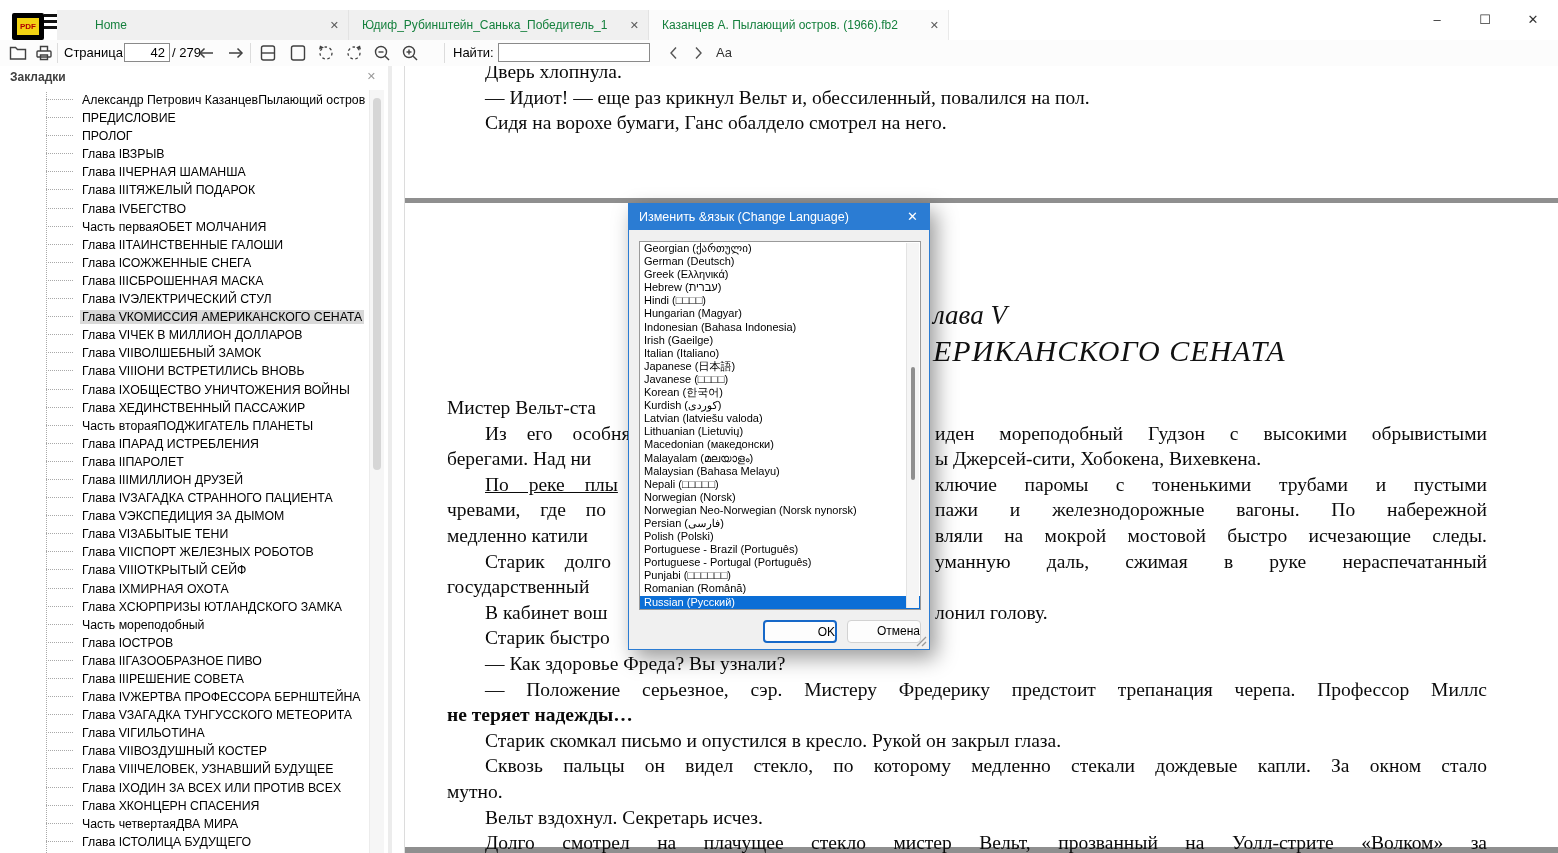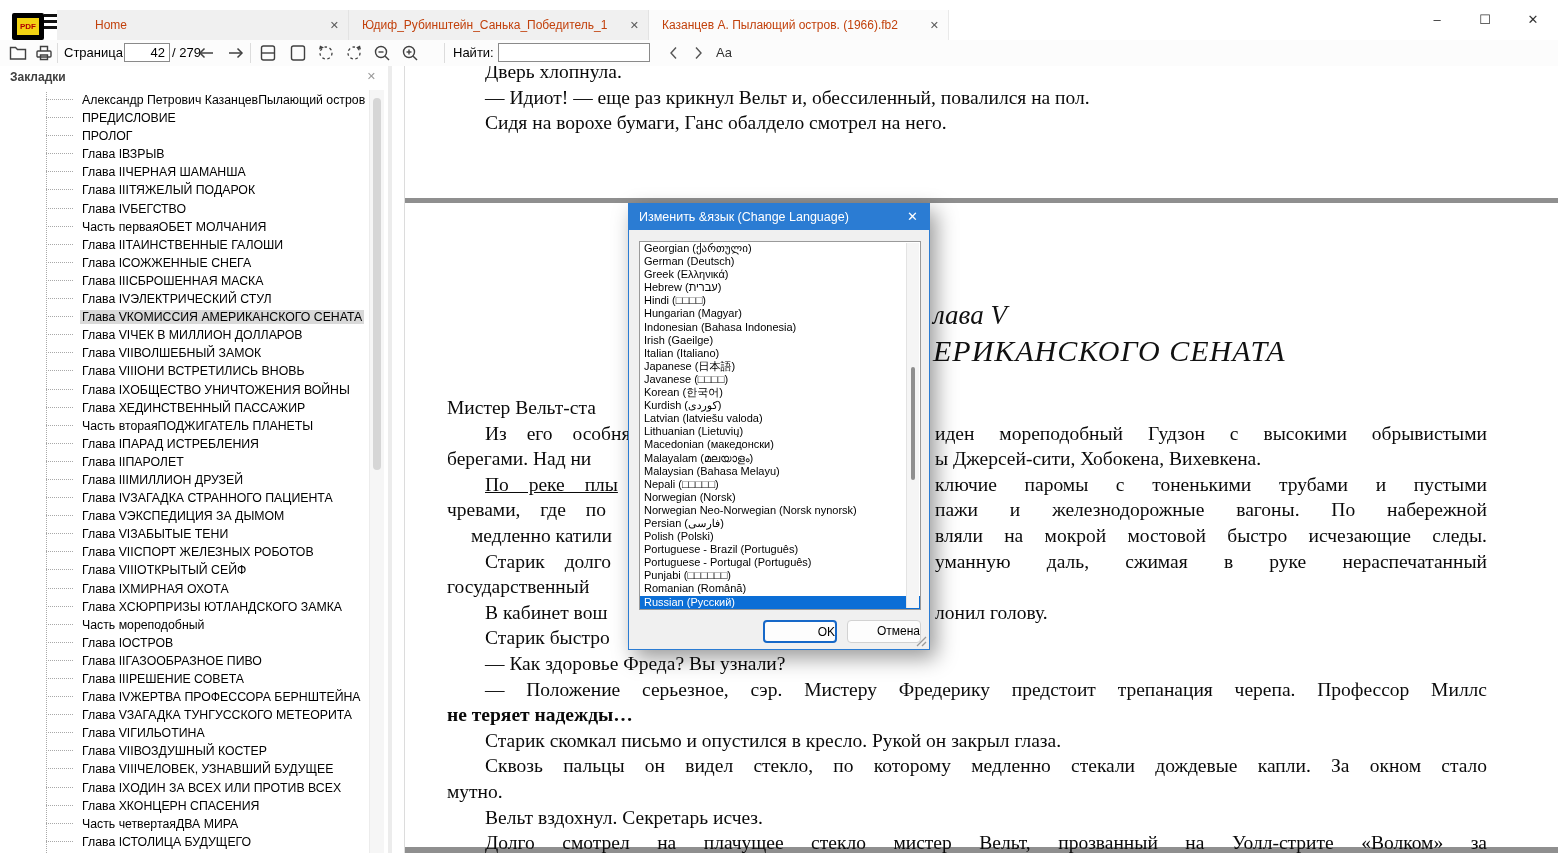--- a/index.html
+++ b/index.html
@@ -7,21 +7,21 @@
          font-family:"Liberation Sans",sans-serif;}
 
   
   .tabbar{position:absolute;left:0;top:0;width:100%;height:40px;background:#ffffff;border-bottom:1px solid #ececec;}
   .app-logo{position:absolute;left:12px;top:13px;width:22px;height:17px;background:#f2d313;border:5px solid #000000;
             border-radius:2px;color:#b20000;font-size:8px;font-weight:bold;text-align:center;line-height:17px;}
   .menu-btn{position:absolute;left:44px;top:14px;width:18px;height:15px;cursor:pointer;}
   .menu-btn i{display:block;height:3px;background:#111;margin-bottom:3px;}
   .tab{position:absolute;top:10px;height:30px;background:#f0f0f0;border-right:1px solid #e3e3e3;box-sizing:border-box;}
   .tab.active{background:#fbfbfb;height:31px;border-right:1px solid #e9e9e9;}
-  .tab .tlabel{position:absolute;left:13px;top:0;line-height:30px;font-size:12px;color:#c2410c;white-space:nowrap;
+  .tab .tlabel{position:absolute;left:13px;top:0;line-height:30px;font-size:12px;color:#15803d;white-space:nowrap;
                overflow:hidden;max-width:82%;}
   .tab .tclose{position:absolute;right:9px;top:0;line-height:30px;font-size:11px;color:#5a5a5a;cursor:pointer;}
   .wctrl{position:absolute;top:6px;width:46px;height:28px;text-align:center;line-height:28px;font-size:13px;color:#333;}
 
   
   .toolbar{position:absolute;left:0;top:40px;width:100%;height:26px;background:#fcfcfc;border-bottom:1px solid #e4e4e4;}
   .tbi{position:absolute;top:3px;width:20px;height:20px;}
   .tbi svg{display:block;}
   .tb-label{position:absolute;top:5px;font-size:13px;color:#000;white-space:nowrap;}
   .tb-div{position:absolute;top:3px;width:1px;height:20px;background:#dcdcdc;}
@@ -264,21 +264,21 @@
       <div class="txt" style="top: 45px; left: 93px;">Сидя на ворохе бумаги, Ганс обалдело смотрел на него.</div>
       <div class="txt" style="top: 330px; left: 55px;">Мистер Вельт-ста</div>
       <div class="txt spread" style="top: 355.6px; left: 93px;">Из его особня</div>
       <div class="txt just" style="top: 355.6px; left: 543px; width: 552px;">иден мореподобный Гудзон с высокими обрывистыми</div>
       <div class="txt" style="top: 381.2px; left: 55px;">берегами. Над ни</div>
       <div class="txt" style="top: 381.2px; left: 543px;">ы Джерсей-сити, Хобокена, Вихевкена.</div>
       <div class="txt spread" style="top: 406.8px; left: 93px; text-decoration: underline;">По реке плы</div>
       <div class="txt just" style="top: 406.8px; left: 543px; width: 552px;">ключие паромы с тоненькими трубами и пустыми</div>
       <div class="txt spread" style="top: 432.4px; left: 55px;">чревами, где по</div>
       <div class="txt just" style="top: 432.4px; left: 543px; width: 552px;">пажи и железнодорожные вагоны. По набережной</div>
-      <div class="txt" style="top: 458px; left: 55px; margin-left: 24px;">медленно катили</div>
+      <div class="txt" style="top: 458px; left: 55px;">медленно катили</div>
       <div class="txt just" style="top: 458px; left: 543px; width: 552px;">вляли на мокрой мостовой быстро исчезающие следы.</div>
       <div class="txt spread" style="top: 483.6px; left: 93px;">Старик долго</div>
       <div class="txt just" style="top: 483.6px; left: 543px; width: 552px;">уманную даль, сжимая в руке нераспечатанный</div>
       <div class="txt" style="top: 509.2px; left: 55px;">государственный</div>
       <div class="txt" style="top: 534.8px; left: 93px;">В кабинет вош</div>
       <div class="txt" style="top: 534.8px; left: 543px;">лонил голову.</div>
       <div class="txt" style="top: 560.4px; left: 93px;">Старик быстро</div>
       <div class="txt" style="top: 586px; left: 93px;">— Как здоровье Фреда? Вы узнали?</div>
       <div class="txt just" style="top: 611.6px; left: 93px; width: 1002px;">— Положение серьезное, сэр. Мистеру Фредерику предстоит трепанация черепа. Профессор Миллс</div>
       <div class="txt" style="top: 637.2px; left: 55px; font-weight: bold;">не теряет надежды…</div>

